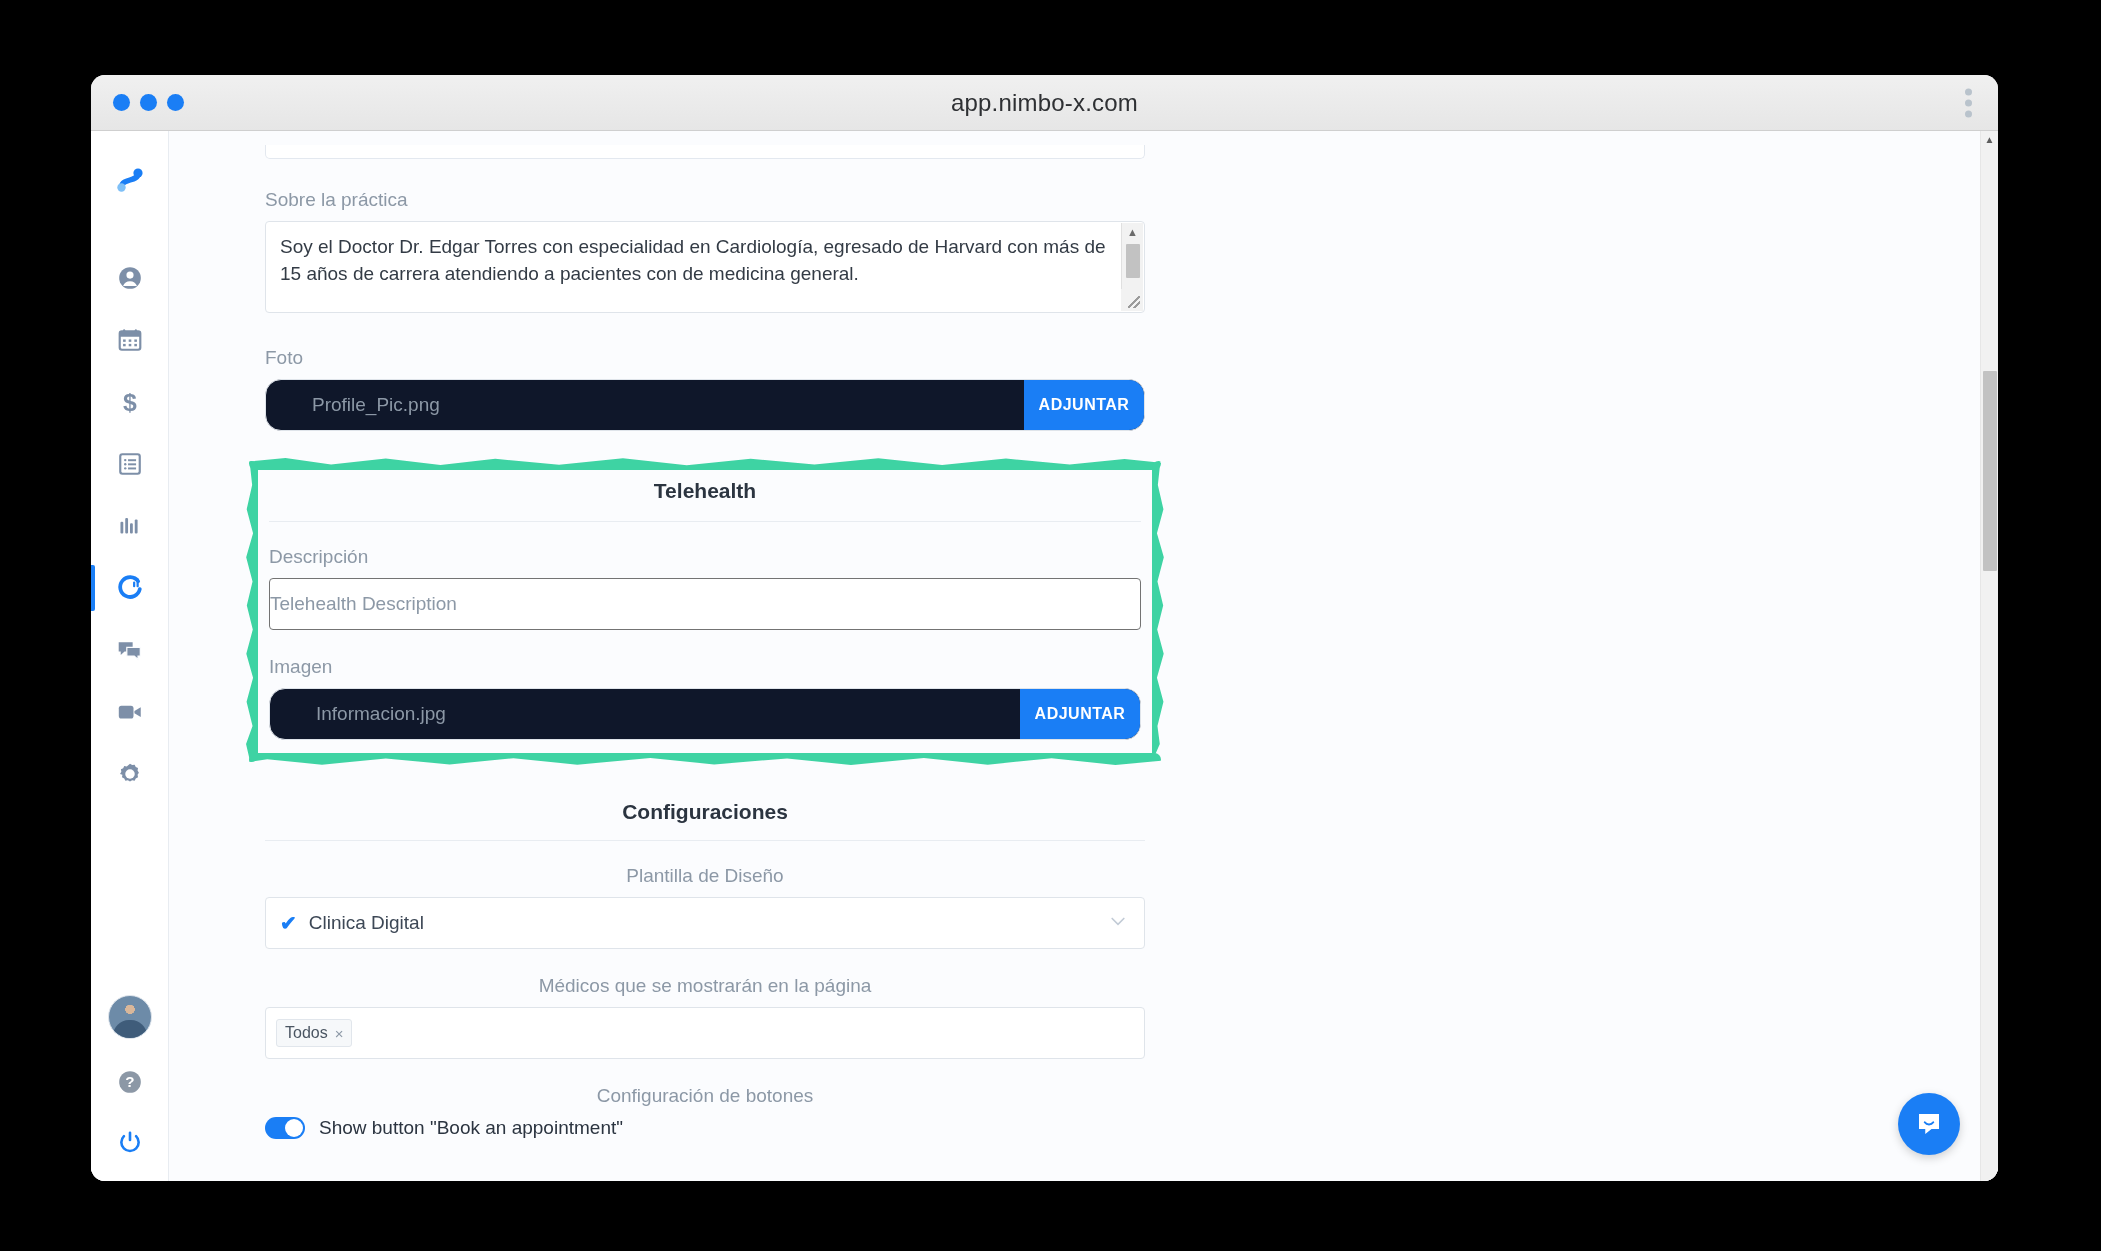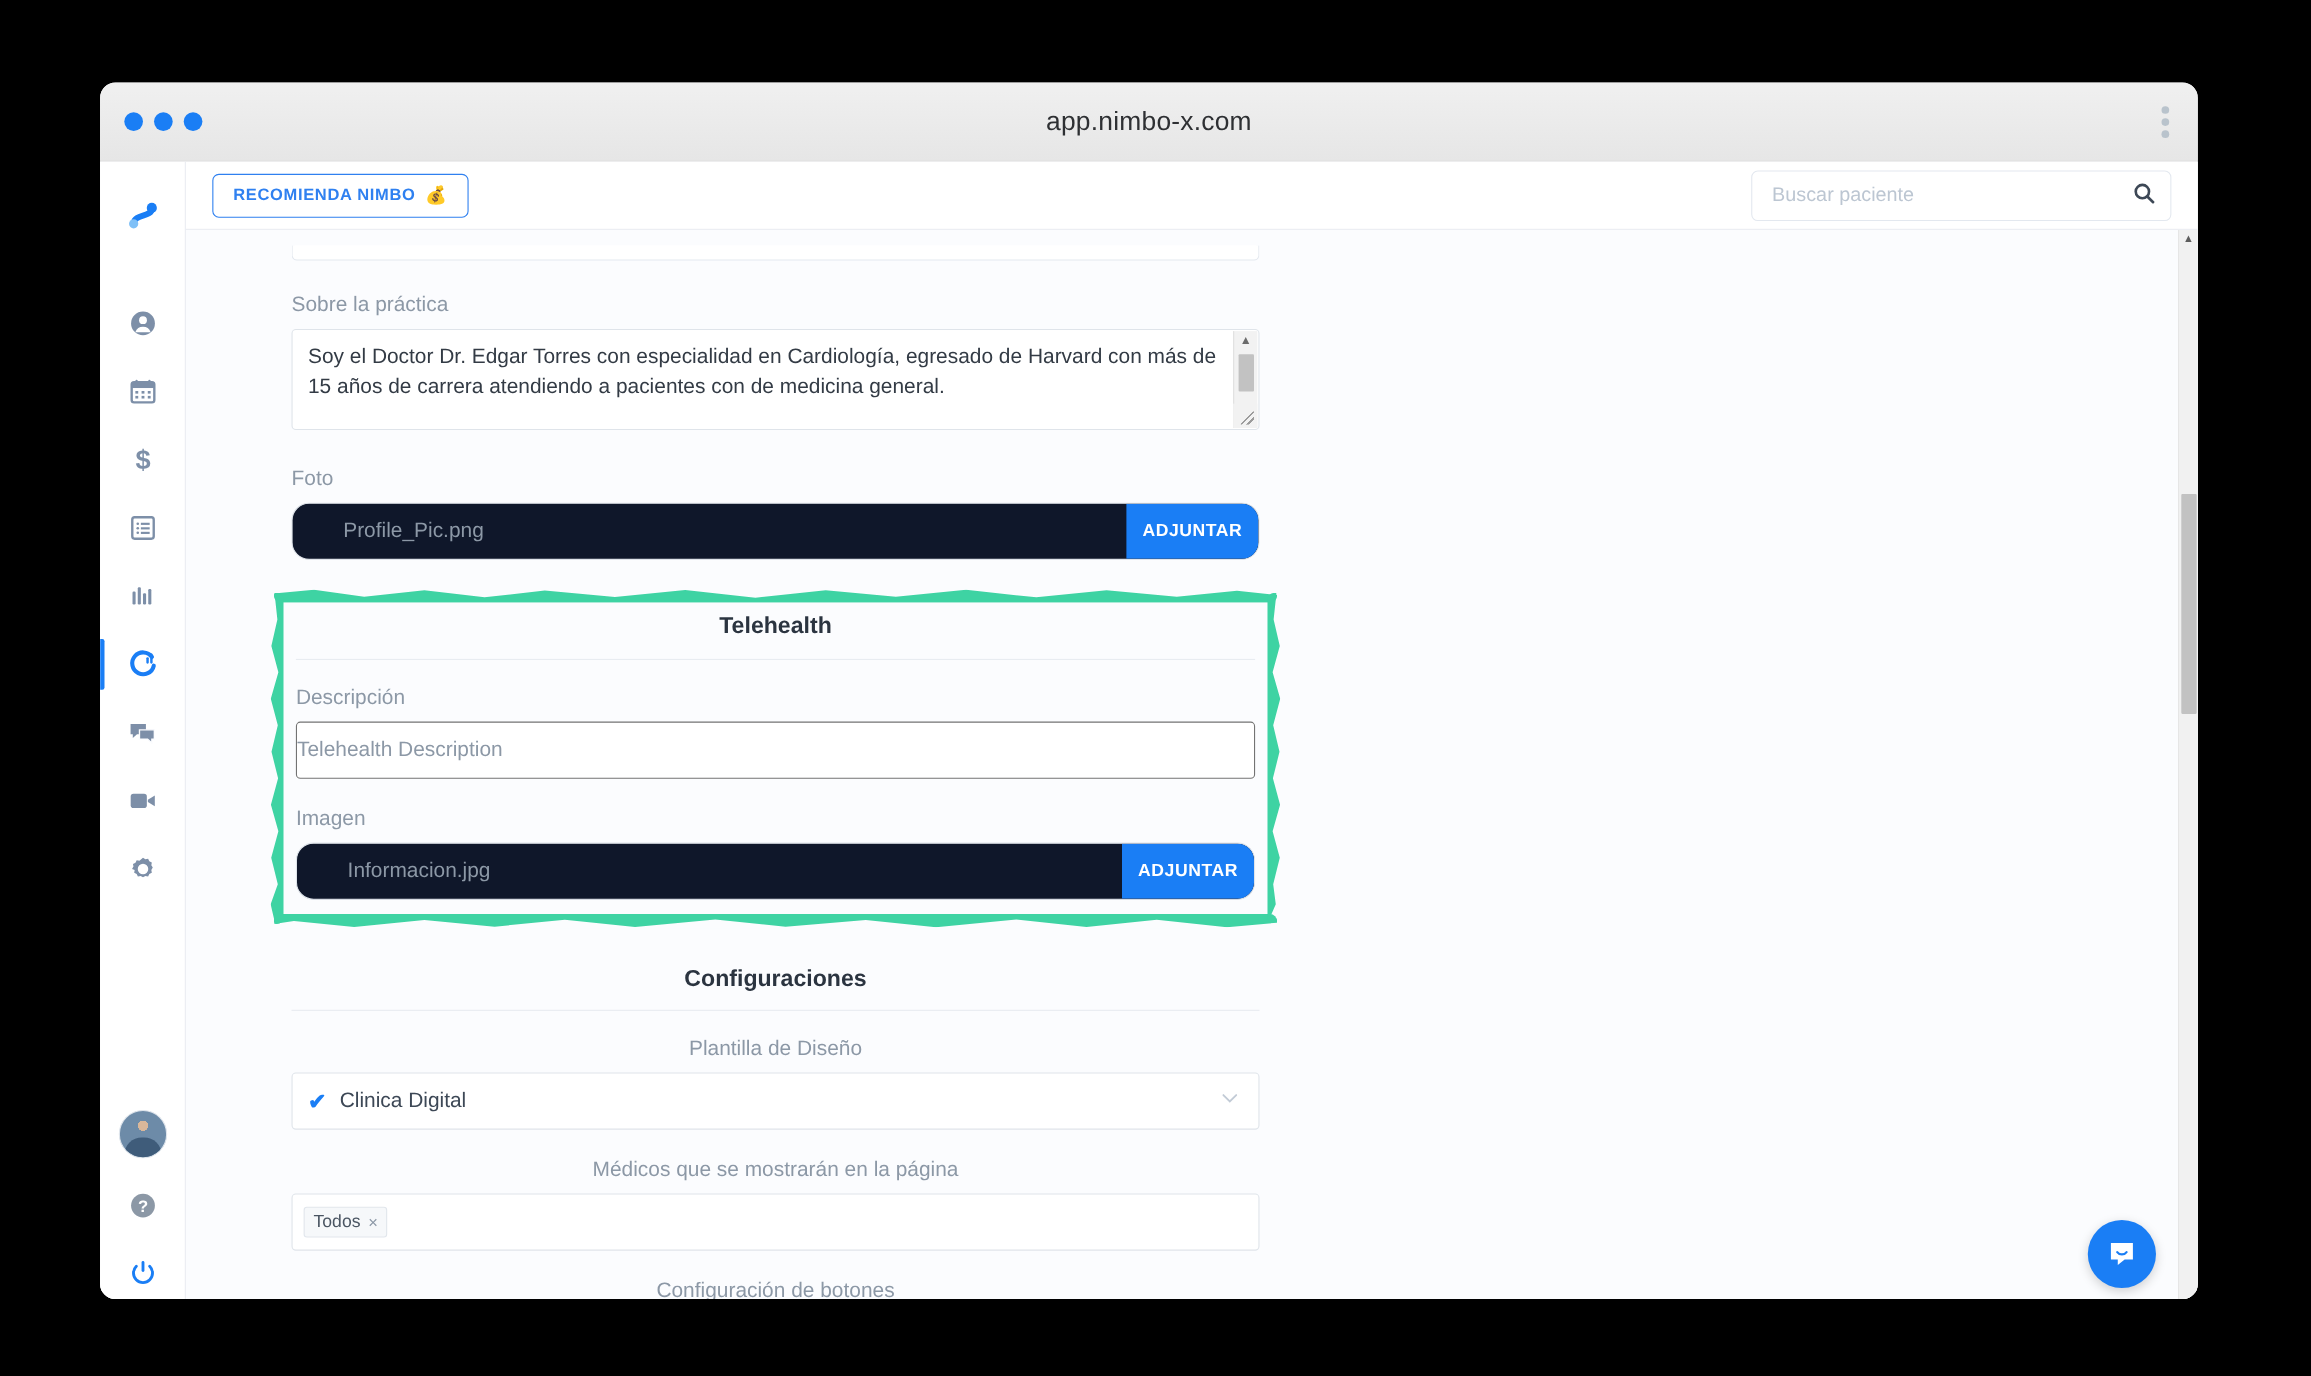--- a/index.html
+++ b/index.html
@@ -16,21 +16,21 @@
     left: 91px; top: 75px;
     width: 1907px; height: 1106px;
     background: #ffffff;
     border-radius: 14px;
     overflow: hidden;
     box-shadow: 0 10px 40px rgba(0,0,0,.35);
   }
 
   .titlebar {
     position: relative;
-    height: 72px;
+    height: 56px;
     background: linear-gradient(#f0f0f0, #e6e6e6);
     border-bottom: 1px solid #cfcfcf;
     display: flex;
     align-items: center;
   }
   .traffic { display: flex; gap: 10px; margin-left: 22px; }
   .dot { width: 17px; height: 17px; border-radius: 50%; background:#1a7ef5; }
   .title-url {
     position: absolute; left: 0; right: 0; text-align: center;
     font-size: 24px; color: #2e3033; letter-spacing: .2px;
@@ -400,35 +400,20 @@
           <svg width="26" height="26" viewBox="0 0 24 24">
             <path d="M6.4 6.6a8 8 0 1 0 11.2 0" fill="none" stroke="#1a7ef5" stroke-width="2.4" stroke-linecap="round"></path>
             <rect x="10.8" y="2.2" width="2.4" height="9.2" rx="1.2" fill="#1a7ef5"></rect>
           </svg>
         </div>
       </div>
     </div>
 
     <div class="main">
 
-      <div class="topbar">
-        <div class="reco-btn">
-          <span>RECOMIENDA NIMBO</span>
-          <span class="moneybag">💰</span>
-        </div>
-        <div class="search-wrap">
-          <input class="search-input" value="" placeholder="Buscar paciente" style="">
-          <span class="search-icon">
-            <svg width="22" height="22" viewBox="0 0 24 24">
-              <circle cx="10.5" cy="10.5" r="6.6" fill="none" stroke="#3d4856" stroke-width="2.6"></circle>
-              <line x1="15.4" y1="15.4" x2="21" y2="21" stroke="#3d4856" stroke-width="2.8" stroke-linecap="round"></line>
-            </svg>
-          </span>
-        </div>
-      </div>
 
       <div class="scroll-area">
 
         <div class="content">
           <div class="cut-field"></div>
 
           <div class="field-label">Sobre la práctica</div>
           <div class="textarea-box">
             <span>Soy el Doctor Dr. Edgar Torres con especialidad en Cardiología, egresado de Harvard con más de 15 años de carrera atendiendo a pacientes con de medicina general.</span>
             <div class="ta-scroll">

